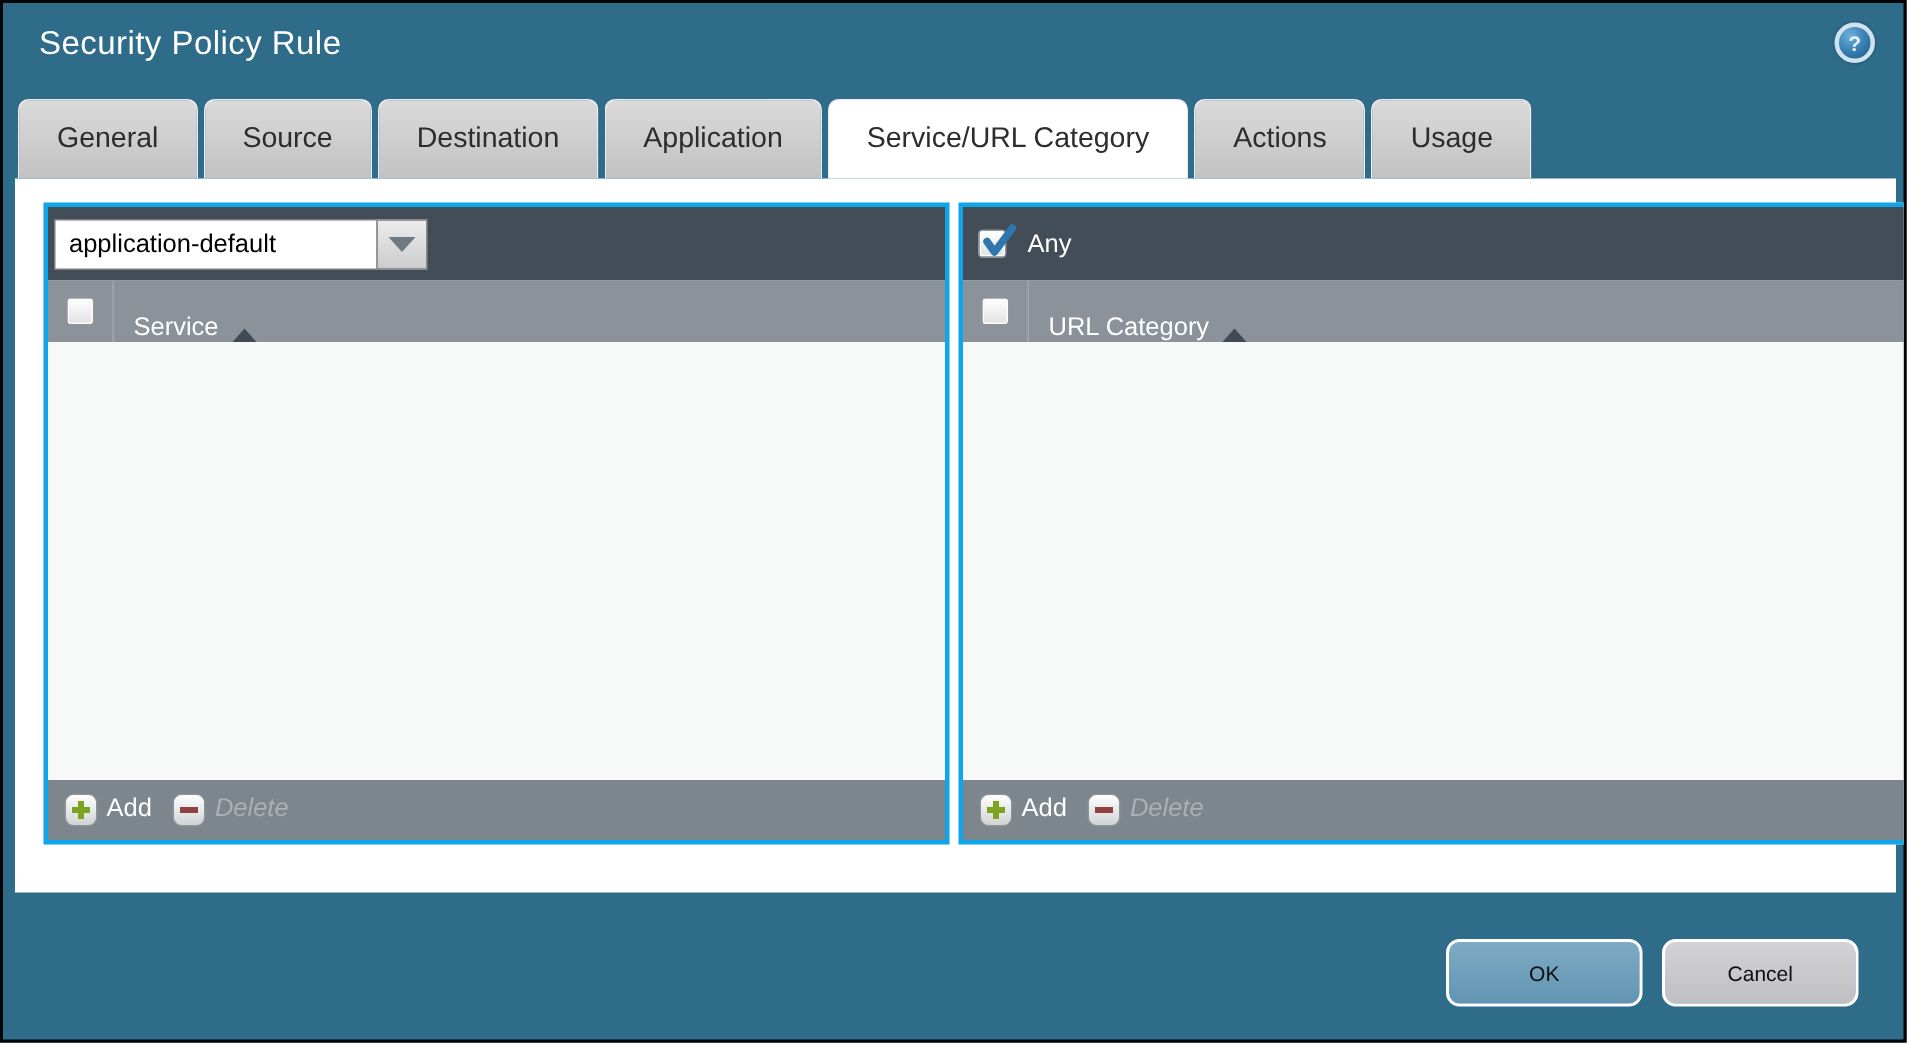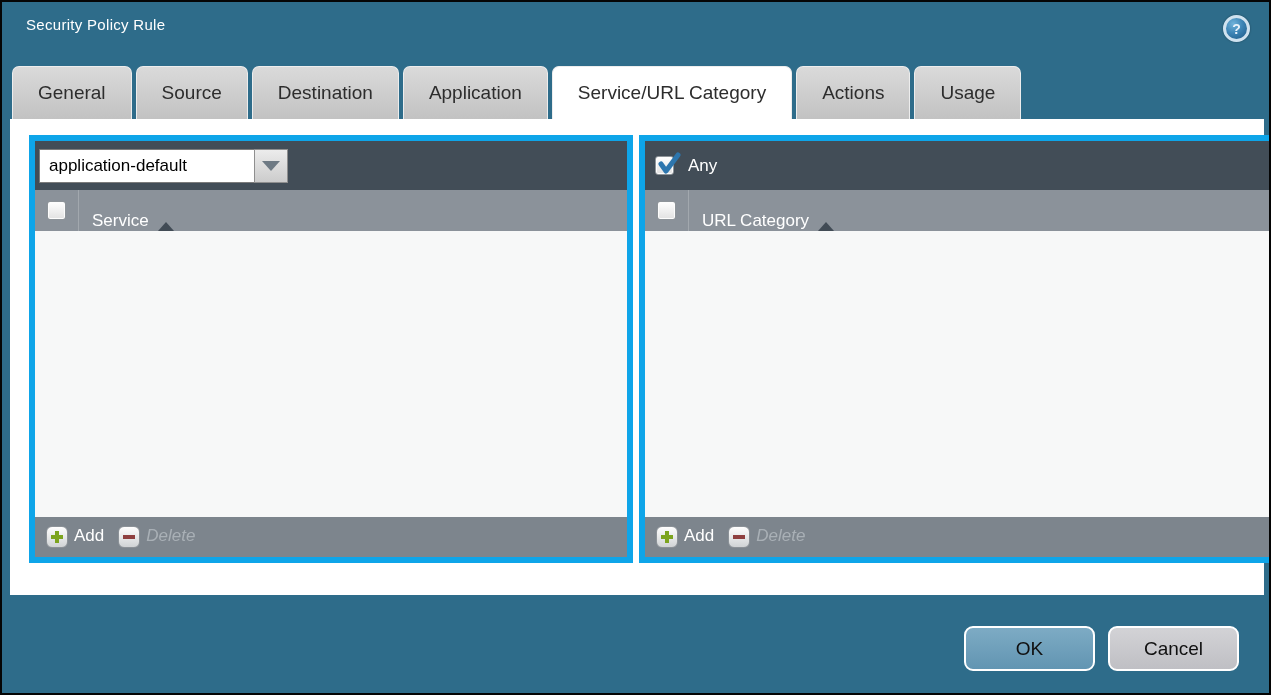--- a/index.html
+++ b/index.html
@@ -5,21 +5,21 @@
   * { margin:0; padding:0; box-sizing:border-box; }
   html,body { background:#1a1a1a; }
   .screen {
     position:relative; width:1271px; height:695px;
     background:#2e6c8a; border:2px solid #050505;
     font-family:"Liberation Sans", sans-serif; overflow:hidden;
   }
   
   .dlg-title {
     position:absolute; left:24px; top:14px;
-    color:#ffffff; font-size:15px; font-weight:400; letter-spacing:.3px;
+    color:#ffffff; font-size:22px; font-weight:400; letter-spacing:.3px;
   }
   .help-icon {
     position:absolute; right:19px; top:13px; width:27px; height:27px;
     border-radius:50%;
     background:radial-gradient(circle at 35% 28%, #6fb2da 0%, #3d85b6 45%, #1b5784 100%);
     border:3px solid #cfe2ef;
     box-shadow:0 0 2px rgba(0,0,0,.4);
     display:flex; align-items:center; justify-content:center;
     color:#e8f2fa; font-size:14px; font-weight:700; cursor:pointer;
   }
@@ -37,21 +37,21 @@
   }
   .tab.active { background:#ffffff; }
   
   .dialog-body {
     position:absolute; left:8px; top:117px; width:1254px; height:476px;
     background:#ffffff; z-index:2;
   }
   .panel {
     position:absolute; top:16px; height:428px;
     display:flex; flex-direction:column;
-    border:6px solid #0ea5e9; background:#f7f8f8;
+    border:3px solid #0ea5e9; background:#f7f8f8;
   }
   .panel-left  { left:19px;  width:604px; }
   .panel-right { left:629px; width:708px; }
   .panel-toolbar { height:49px; background:#424d57; flex:0 0 auto; display:flex; align-items:center; }
   .panel-colhead {
     height:41px; background:#8b929a; flex:0 0 auto;
     display:flex; align-items:flex-end; color:#ffffff; font-size:17px;
   }
   .panel-content { flex:1 1 auto; background:#f7f8f8; }
   .panel-footer {
@@ -102,21 +102,21 @@
     width:22px; height:22px; border-radius:6px;
     background:linear-gradient(#fefefe,#d0d3d5);
     border:1px solid #8c9298;
     display:flex; align-items:center; justify-content:center;
   }
   .gap-l { margin-left:14px;font-style:italic; }
   
   .dlg-btn {
     position:absolute; top:624px; width:131px; height:45px;
     border:2px solid #ffffff; border-radius:9px;
-    font-size:19px; color:#101010; font-family:"Liberation Sans", sans-serif;
+    font-size:14px; color:#101010; font-family:"Liberation Sans", sans-serif;
     display:flex; align-items:center; justify-content:center; cursor:pointer;
   }
   .btn-ok     { left:962px;  background:linear-gradient(#7dabc4,#6295b2); }
   .btn-cancel { left:1106px; background:linear-gradient(#d3d3d6,#bfbfc4); }
 </style>
 </head>
 <body>
 
 <div class="screen">
 

